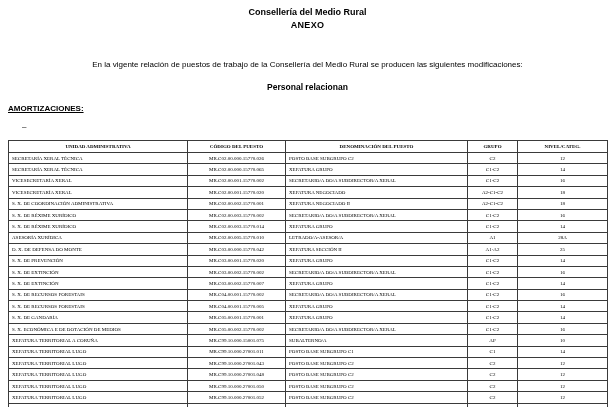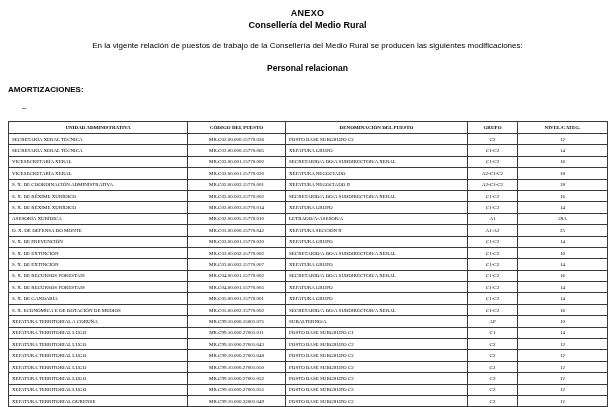--- a/index.html
+++ b/index.html
@@ -22,32 +22,33 @@
     letter-spacing: 0.3px;
     margin-top: 3px;
   }
   .dept-title {
     font-size: 9px;
     font-weight: bold;
     margin-top: 2px;
   }
   .intro {
     font-size: 8px;
-    margin-top: 11px;
+    margin-top: 30px;
     padding: 0 28px;
     text-align: center;
   }
   .section-title {
     font-size: 8.5px;
     font-weight: bold;
     margin-top: 13px;
   }
   .subsection {
     font-size: 8px;
     font-weight: bold;
+    text-decoration: underline;
     margin-top: 12px;
     text-align: left;
   }
   .bullet-line {
     font-size: 8px;
     margin-top: 9px;
     padding-left: 14px;
     display: flex;
     gap: 8px;
     align-items: flex-start;
@@ -82,22 +83,22 @@
   table.rpt td { text-align: left; }
   table.rpt td:nth-child(2),
   table.rpt td:nth-child(4),
   table.rpt td:nth-child(5) { text-align: center; }
 </style>
 </head>
 <body>
 
 <div class="doc">
 
+  <div class="center dept-title">Consellería del Medio Rural</div>
   <div class="center annex-title">ANEXO</div>
-  <div class="center dept-title">Consellería del Medio Rural</div>
 
   <div class="intro">En la vigente relación de puestos de trabajo de la Consellería del Medio Rural se producen las siguientes modificaciones:</div>
 
   <div class="center section-title">Personal relacionan</div>
 
   <div class="subsection">AMORTIZACIONES:</div>
 
   <div class="bullet-line">
     <span>–</span>
   </div>

